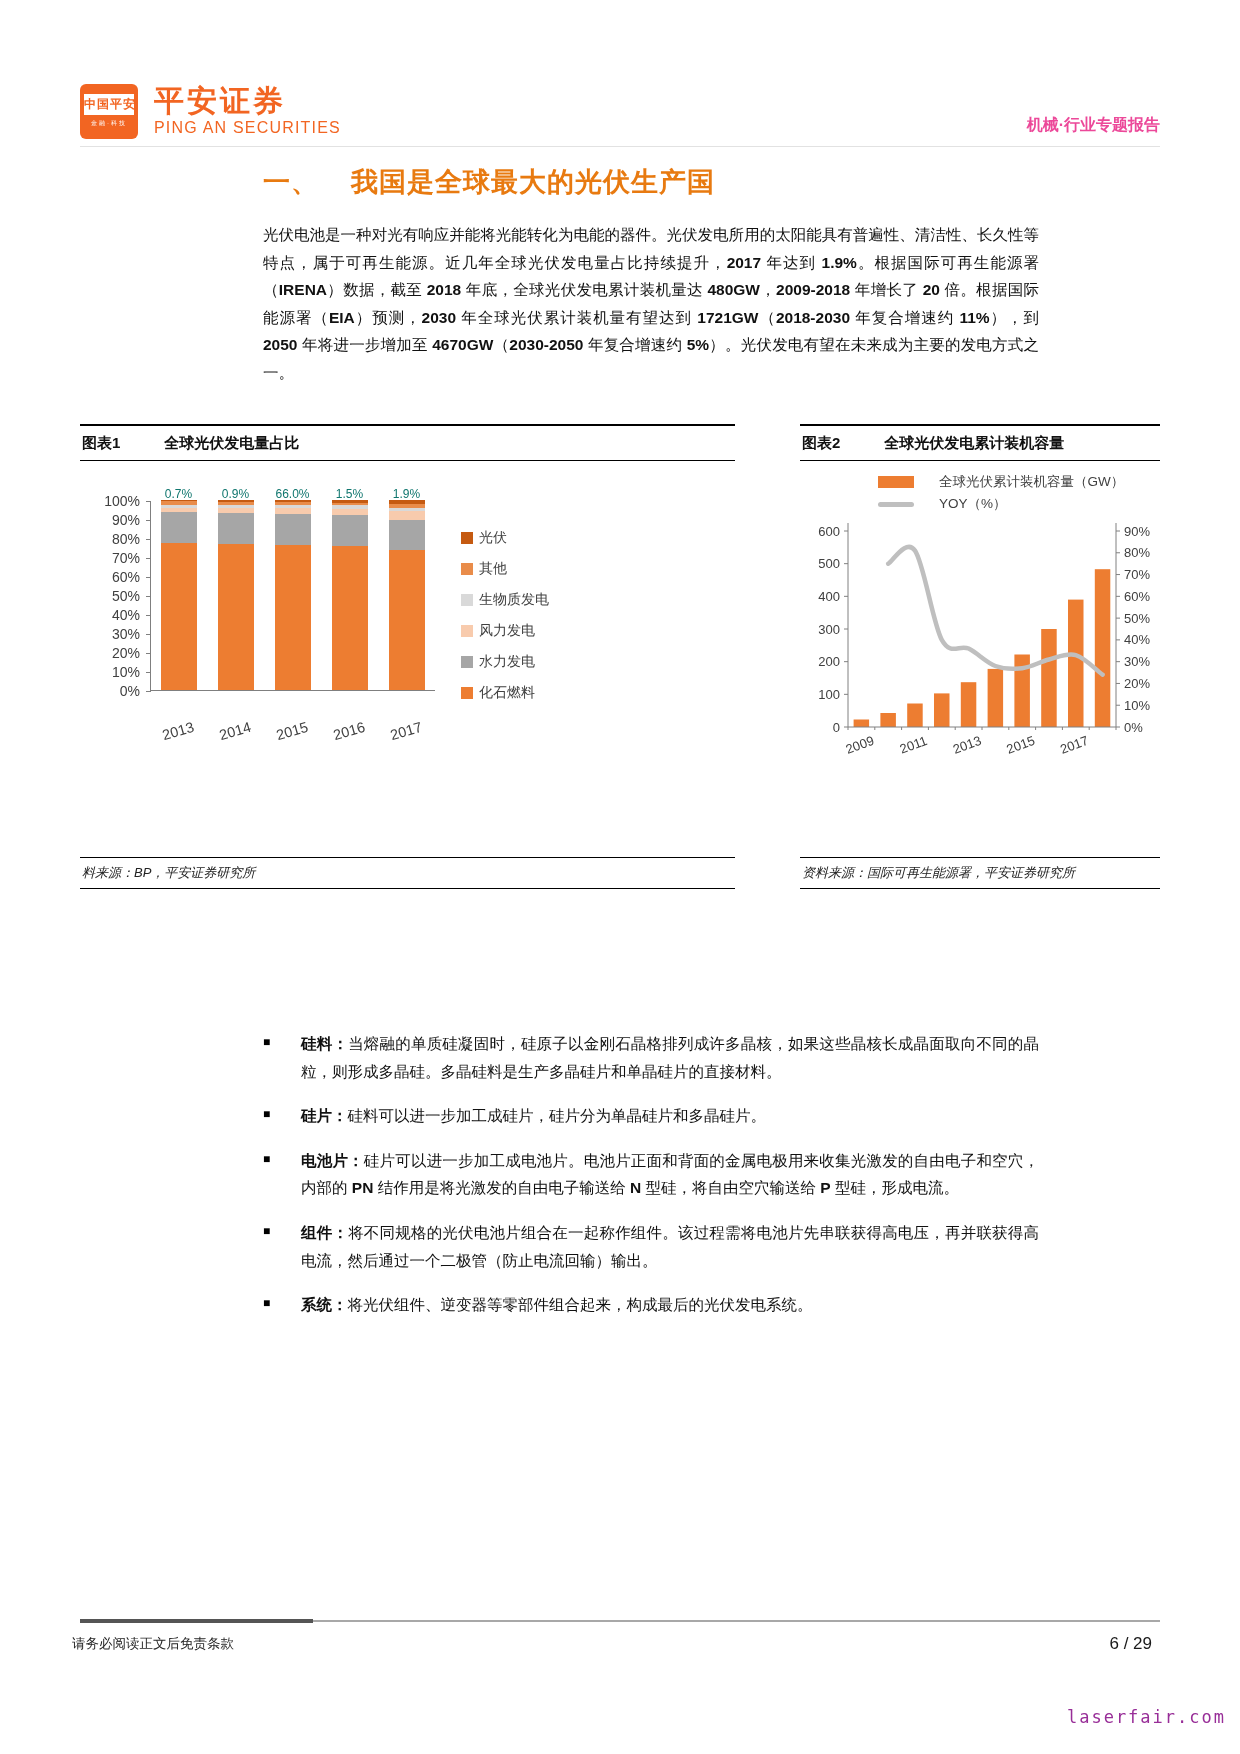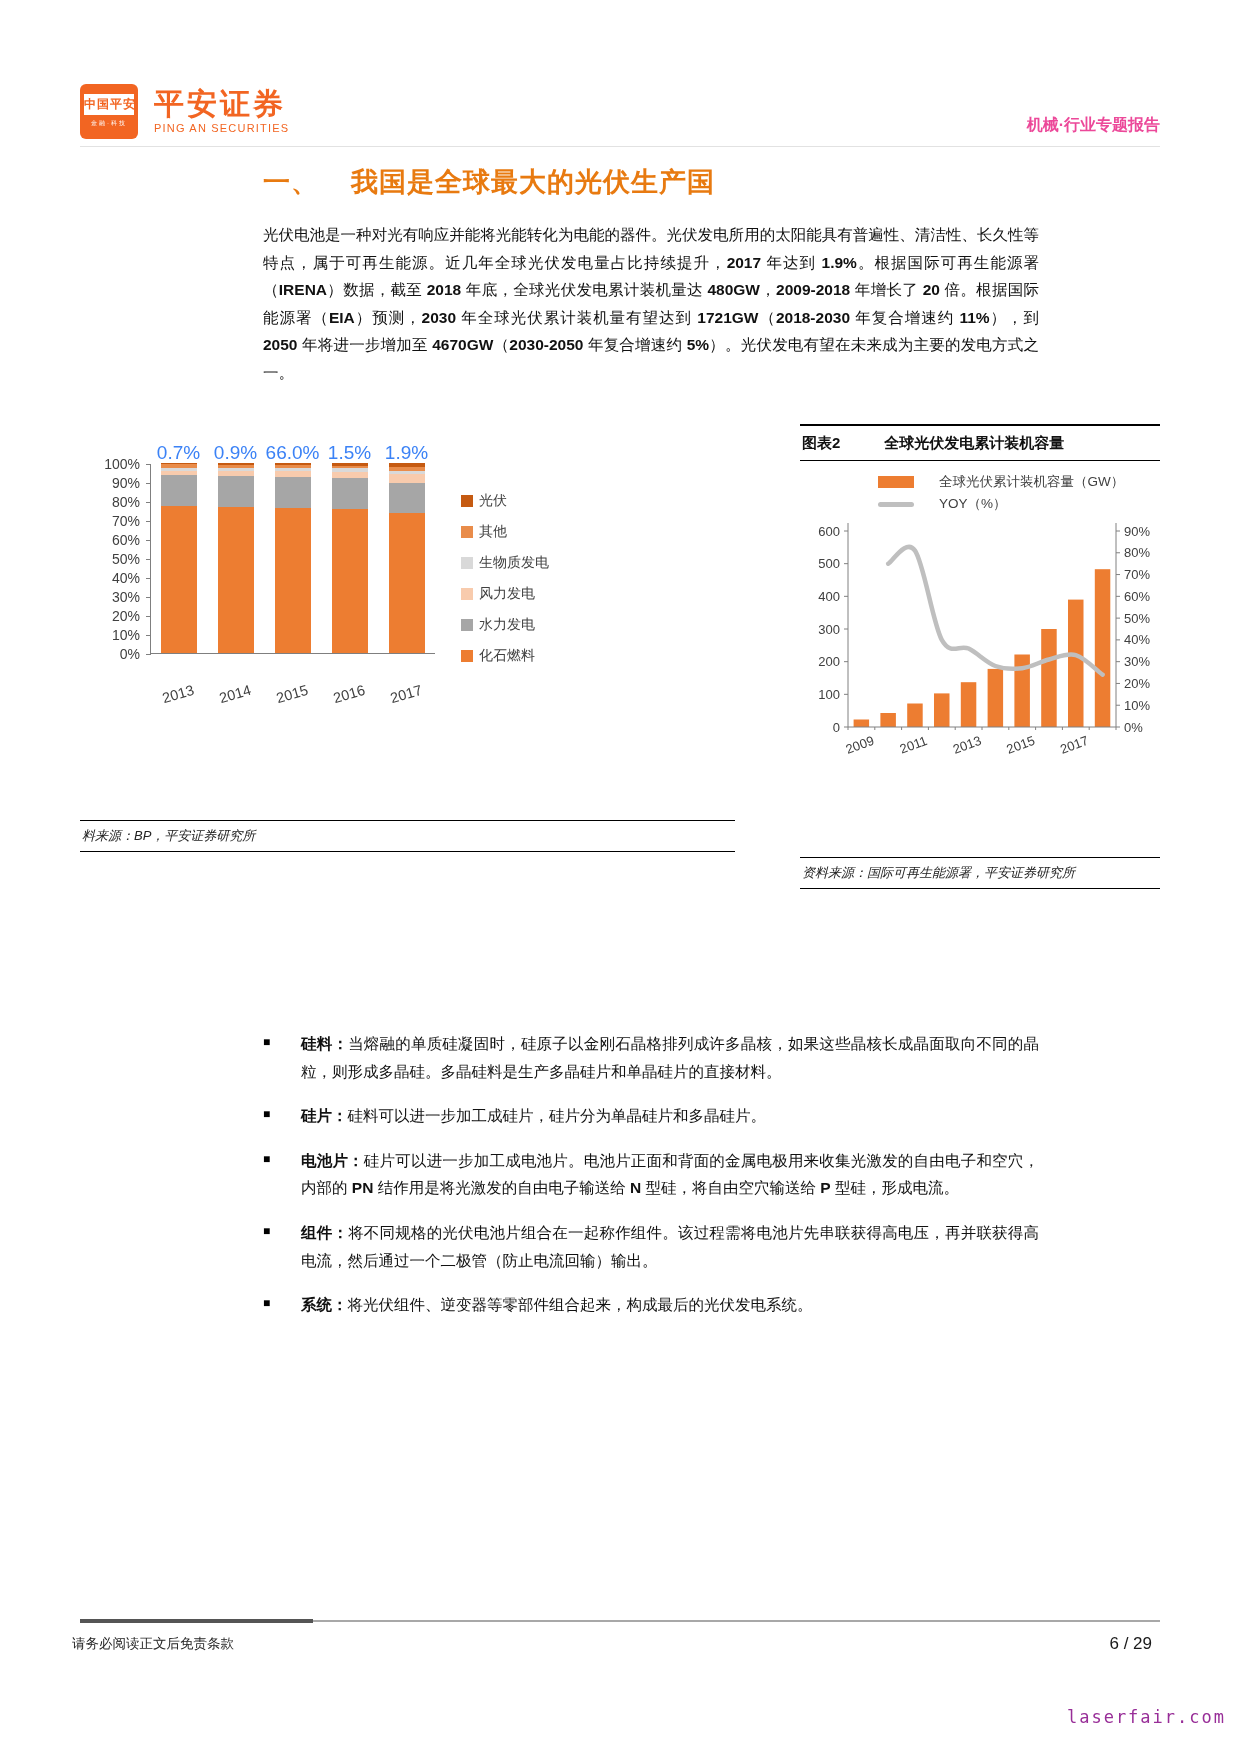--- a/index.html
+++ b/index.html
@@ -8,21 +8,21 @@
         font-family:"Liberation Sans",sans-serif;color:#111;}
 
   
   .header{position:absolute;top:76px;left:80px;right:80px;height:71px;
           border-bottom:1px solid #e2e2e2;display:flex;justify-content:space-between;align-items:center;}
   .header-left{display:flex;align-items:center;gap:16px;}
   .logo{width:58px;height:55px;background:#F26522;border-radius:6px;display:flex;flex-direction:column;justify-content:center;padding:4px 0;}
   .logo-band{background:#fff;margin:0 4px;padding:2px 0;color:#F26522;font-weight:bold;font-size:12px;text-align:center;letter-spacing:1px;white-space:nowrap;}
   .logo-sub{color:#fff;font-size:6px;text-align:center;margin-top:4px;letter-spacing:2px;}
   .brand-cn{font-size:30px;font-weight:bold;color:#F26522;letter-spacing:3px;line-height:1.05;}
-  .brand-en{font-size:11px;color:#F26522;letter-spacing:1.2px;margin-top:2px;}
+  .brand-en{font-size:16px;color:#F26522;letter-spacing:1.2px;margin-top:2px;}
   .report-tag{font-size:16px;font-weight:bold;color:#ec4899;align-self:flex-end;margin-bottom:10px;}
 
   
   .section-title{position:absolute;top:164px;left:263px;font-size:27px;font-weight:bold;color:#E87A10;letter-spacing:1px;}
   .section-no{margin-right:32px;}
 
   
   .intro{position:absolute;top:221px;left:263px;width:776px;font-size:15.5px;line-height:27.6px;text-align:justify;}
   .lat{font-weight:bold;}
 
@@ -30,21 +30,21 @@
   .figures{position:absolute;top:424px;left:80px;width:1080px;display:flex;gap:65px;}
   .fig1{width:655px;}
   .fig2{width:360px;}
   .fig-head{border-top:2px solid #000;border-bottom:1px solid #000;padding:8px 2px 7px;font-weight:bold;font-size:15px;display:flex;gap:44px;}
   .fig-body{height:396px;position:relative;}
   .fig-src{border-top:1px solid #000;border-bottom:1px solid #000;padding:6px 2px;font-style:italic;font-size:13px;color:#222;}
 
   
   #chart1{padding-top:16px;}
   .c1-labels{display:flex;margin-left:70px;width:285px;height:24px;align-items:flex-end;}
-  .c1-blabel{flex:1;text-align:center;font-size:19px;color:#3b82f6;}
+  .c1-blabel{flex:1;text-align:center;font-size:12px;color:#0f766e;}
   .c1-main{display:flex;}
   .c1-yaxis{width:70px;position:relative;height:190px;}
   .c1-ytick{position:absolute;right:10px;font-size:14px;color:#404040;}
   .c1-plot{width:285px;height:190px;border-left:1px solid #7f7f7f;border-bottom:1px solid #7f7f7f;
            display:flex;justify-content:space-around;align-items:flex-end;position:relative;}
   .c1-tickmark{position:absolute;left:-5px;width:5px;height:1px;background:#7f7f7f;}
   .c1-bargroup{flex:1;display:flex;justify-content:center;align-items:flex-end;height:100%;}
   .c1-bar{width:36px;display:flex;flex-direction:column-reverse;}
   .c1-seg{width:100%;}
   .c1-legend{padding-left:26px;padding-top:28px;}
@@ -100,20 +100,24 @@
 
   <div class="section-title">
     <span class="section-no">一、</span><span>我国是全球最大的光伏生产国</span>
   </div>
 
   <p class="intro latin-bold">光伏电池是一种对光有响应并能将光能转化为电能的器件。光伏发电所用的太阳能具有普遍性、清洁性、长久性等特点，属于可再生能源。近几年全球光伏发电量占比持续提升，<span class="lat">2017</span> 年达到 <span class="lat">1.9%</span>。根据国际可再生能源署（<span class="lat">IRENA</span>）数据，截至 <span class="lat">2018</span> 年底，全球光伏发电累计装机量达 <span class="lat">480GW</span>，<span class="lat">2009-2018</span> 年增长了 <span class="lat">20</span> 倍。根据国际能源署（<span class="lat">EIA</span>）预测，<span class="lat">2030</span> 年全球光伏累计装机量有望达到 <span class="lat">1721GW</span>（<span class="lat">2018-2030</span> 年复合增速约 <span class="lat">11%</span>），到 <span class="lat">2050</span> 年将进一步增加至 <span class="lat">4670GW</span>（<span class="lat">2030-2050</span> 年复合增速约 <span class="lat">5%</span>）。光伏发电有望在未来成为主要的发电方式之一。</p>
 
   <div class="figures">
 
     <div class="figure fig1">
+      <div class="fig-head">
+        <span class="fig-label">图表1</span>
+        <span class="fig-title">全球光伏发电量占比</span>
+      </div>
       <div class="fig-body" id="chart1">
         <div class="c1-labels" id="c1-labels">
             <div class="c1-blabel">0.7%</div>
             <div class="c1-blabel">0.9%</div>
             <div class="c1-blabel">66.0%</div>
             <div class="c1-blabel">1.5%</div>
             <div class="c1-blabel">1.9%</div>
           </div>
         <div class="c1-main">
           <div class="c1-yaxis" id="c1-yaxis">

